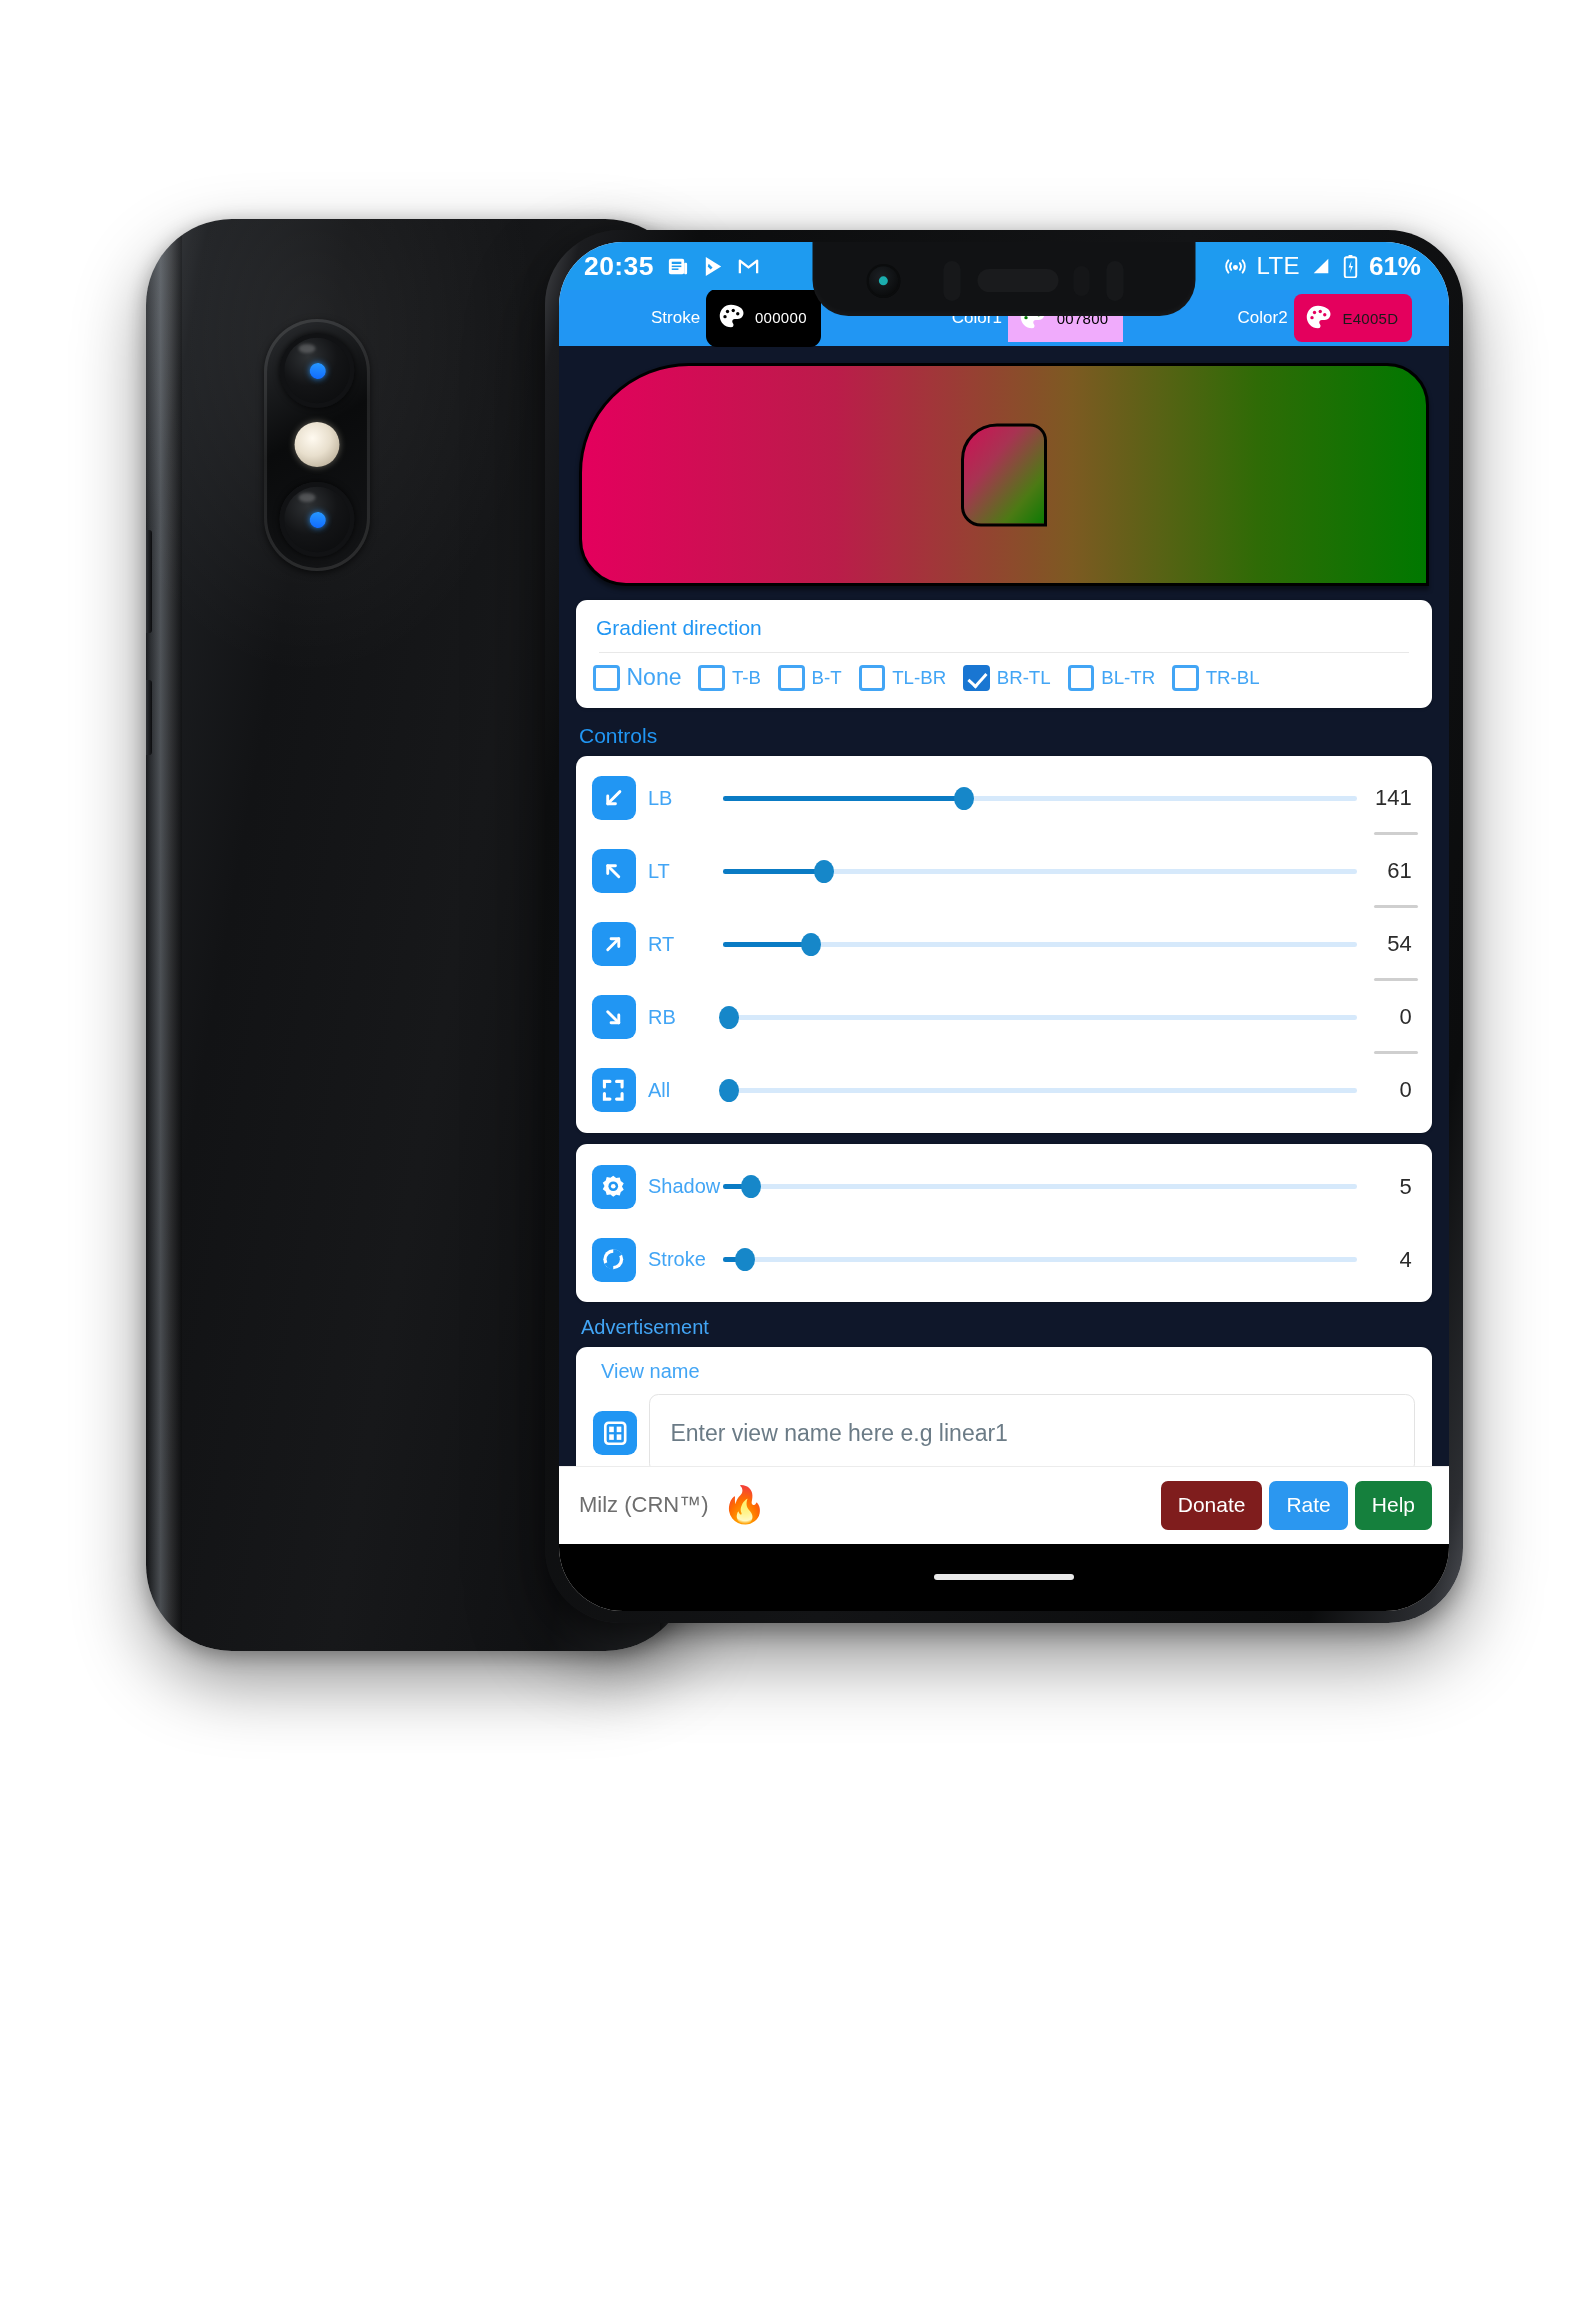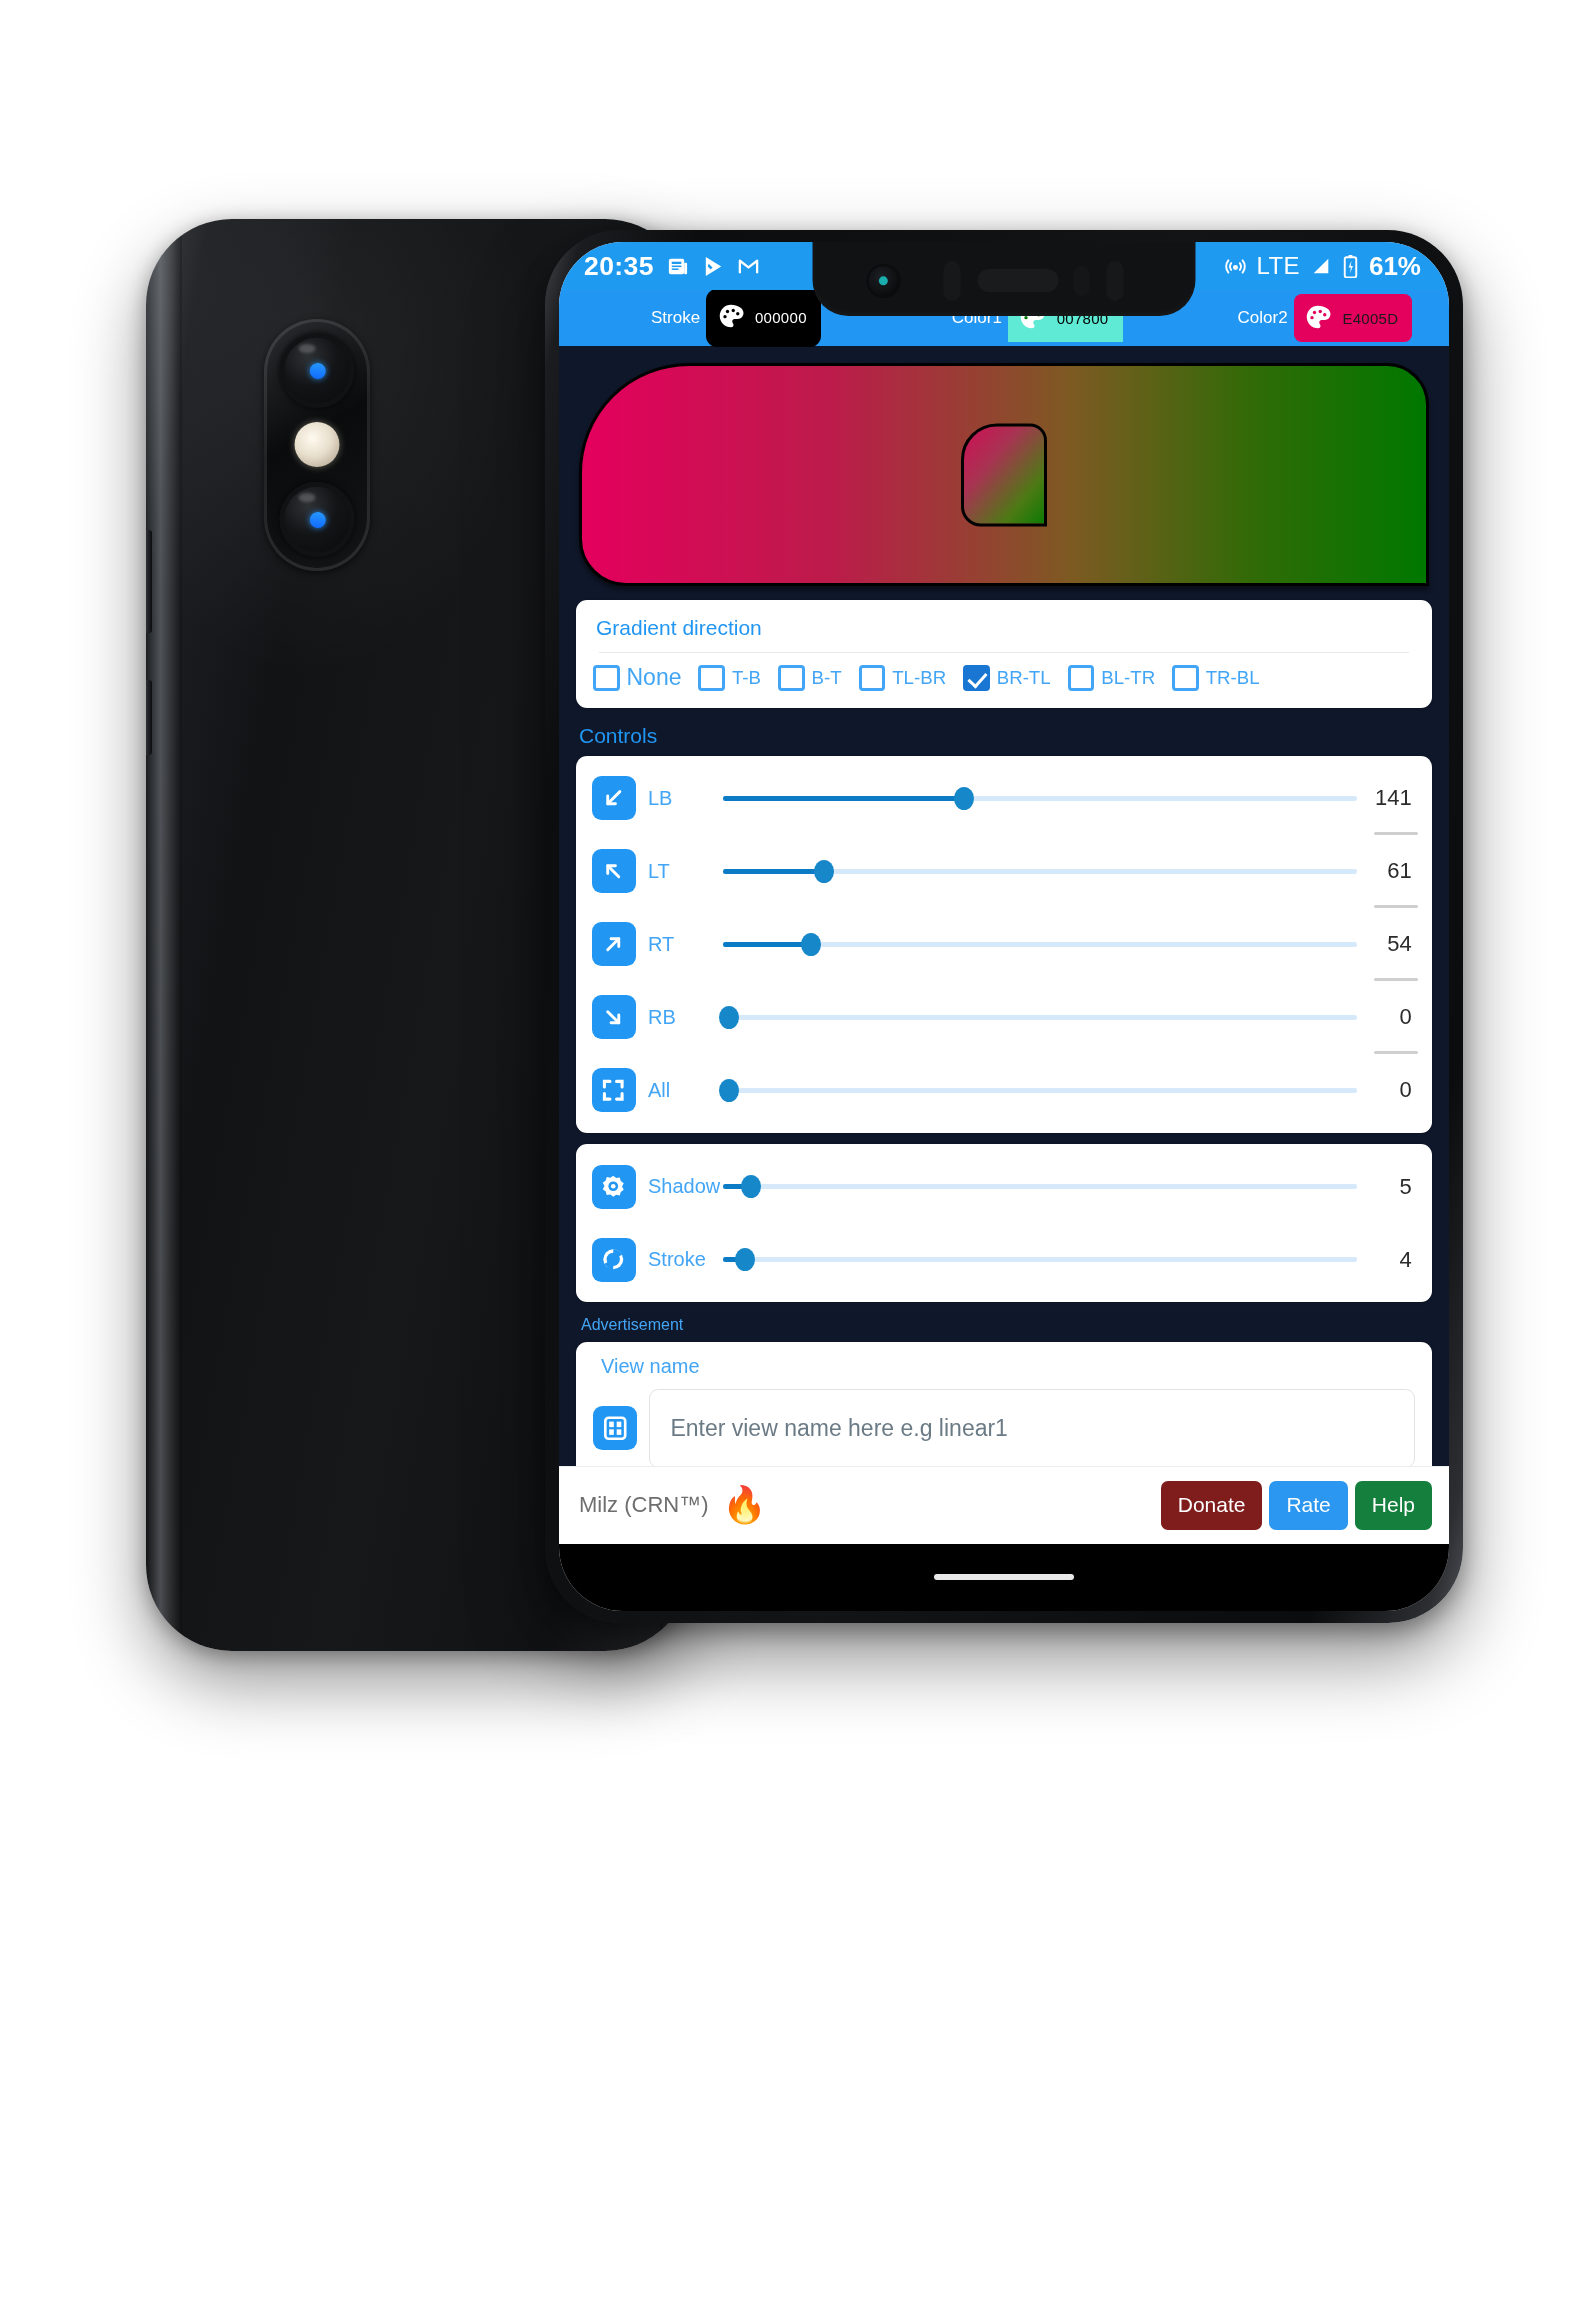--- a/index.html
+++ b/index.html
@@ -142,21 +142,21 @@
   .chip-group { display:flex; align-items:center; }
   .chip-label { color:#fff; font-size: 17px; margin-right: 6.2px; }
   .chip {
     display:flex; align-items:center; gap: 9.3px;
     border-radius: 9.3px;
     padding: 7.8px 14px 7.8px 9.3px;
     min-width: 106px;
   }
   .chip-hex { font-size: 15px; font-weight: 500; letter-spacing: 0.3px; }
   .chip-stroke { background:#000000; color:#ffffff; height: 58px; border-radius: 11px; margin-top:-1.6px; }
-  .chip-c1 { background:#5eead4; color:#000000; height: 48px; border-radius: 0; align-items: center; }
+  .chip-c1 { background:#f0abfc; color:#000000; height: 48px; border-radius: 0; align-items: center; }
   .chip-c2 { background:#E4005D; color:#1a1a1a; height: 48px; border-radius: 7.8px; }
   .palette-ico { flex:none; }
 
   
   .body {
     flex: 1 1 auto;
     overflow: hidden;
     background: #0f172a;
     display:flex; flex-direction: column;
   }
@@ -230,21 +230,21 @@
   .sl-track { position:absolute; left:0; right:0; height: 4.7px; background:#d6e9fb; border-radius:2.3px; }
   .sl-fill { position:absolute; left:0; height: 4.7px; background:#0a7bc4; border-radius:2.3px; }
   .sl-thumb {
     position:absolute; width: 20px; height: 23px; border-radius: 50%;
     background:#1687c9; transform: translateX(-50%);
   }
   .sl-value { width: 59px; text-align:right; font-size: 22px; color:#2b2b2b; flex:none; padding-right: 4.7px; }
   .sl-sep { position:absolute; right: 14px; bottom: 0; width: 44px; height: 3.1px; background:#cfcfcf; border-radius:1.6px; }
 
   
-  .ad-label { color:#42a5f5; font-size: 16px; padding: 3.1px 20px 7.8px 22px; }
+  .ad-label { color:#42a5f5; font-size: 20px; padding: 3.1px 20px 7.8px 22px; }
 
   
   .vn-card { margin: 0 17px 0 17px; background:#fff; border-radius: 11px;
     box-shadow: 0 0.8px 3.1px rgba(0,0,0,0.13), 0 0 0 0.8px rgba(0,0,0,0.04); padding-bottom: 14px; }
   .vn-title { color:#42a5f5; font-size: 20px; padding: 12.4px 0 11px 25px; }
   .vn-row { display:flex; align-items:center; padding: 0 17px 0 17px; gap: 12.4px; }
   .vn-input {
     flex:1 1 auto; height: 79px;
     border: 1.6px solid #e3e3e3; border-radius: 9.3px;
     background: #fff;

